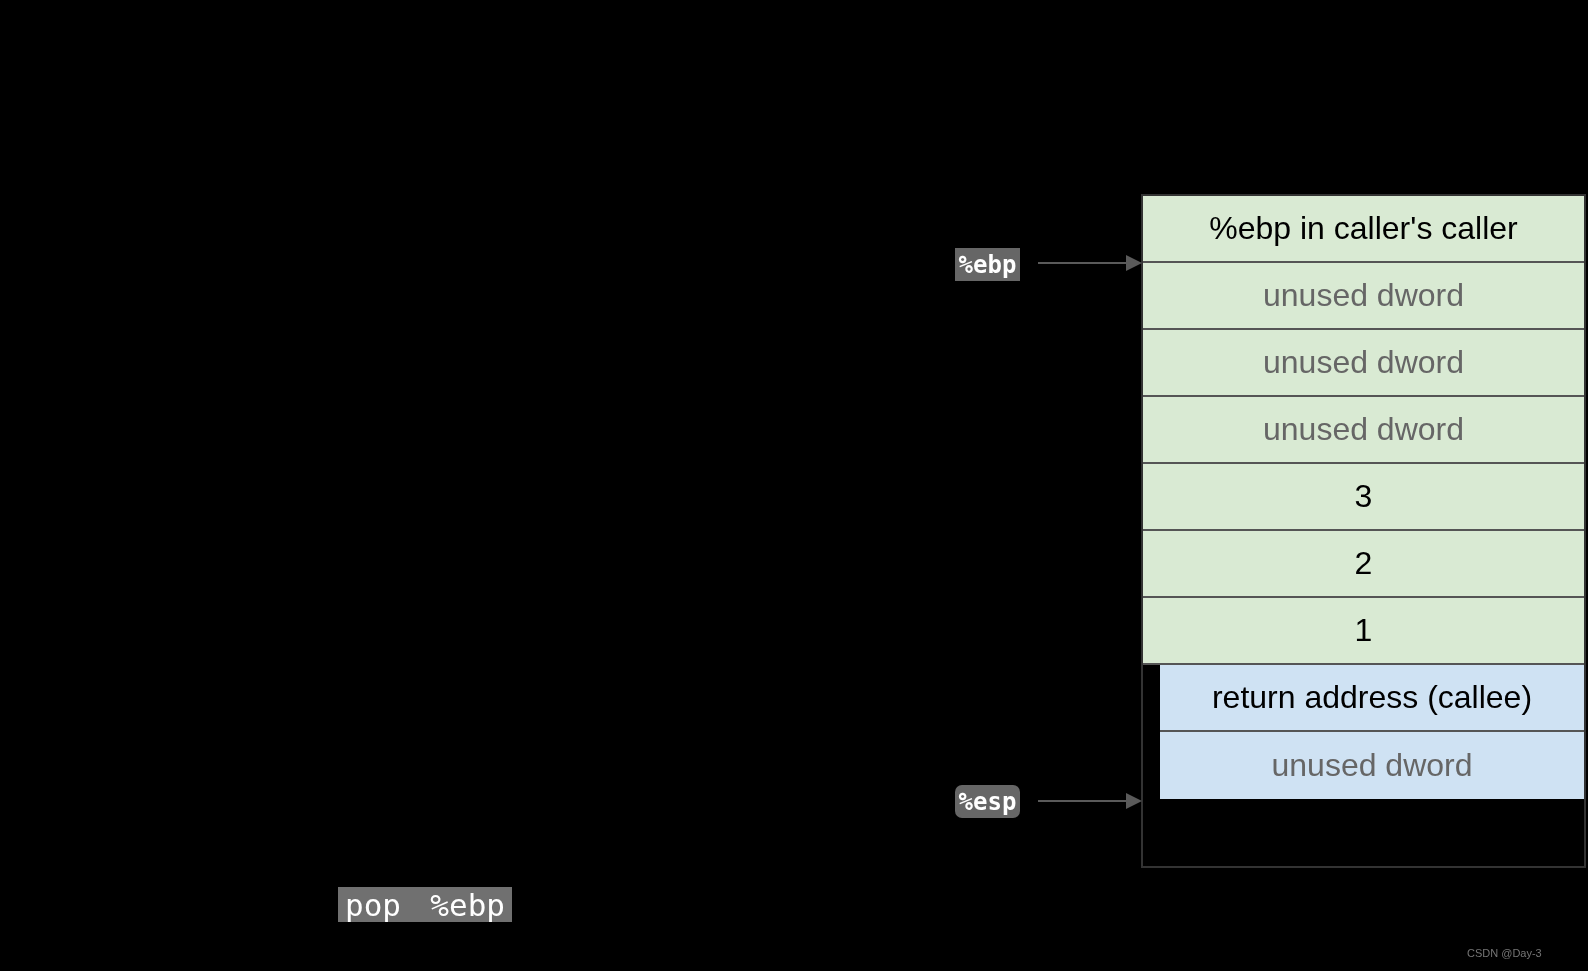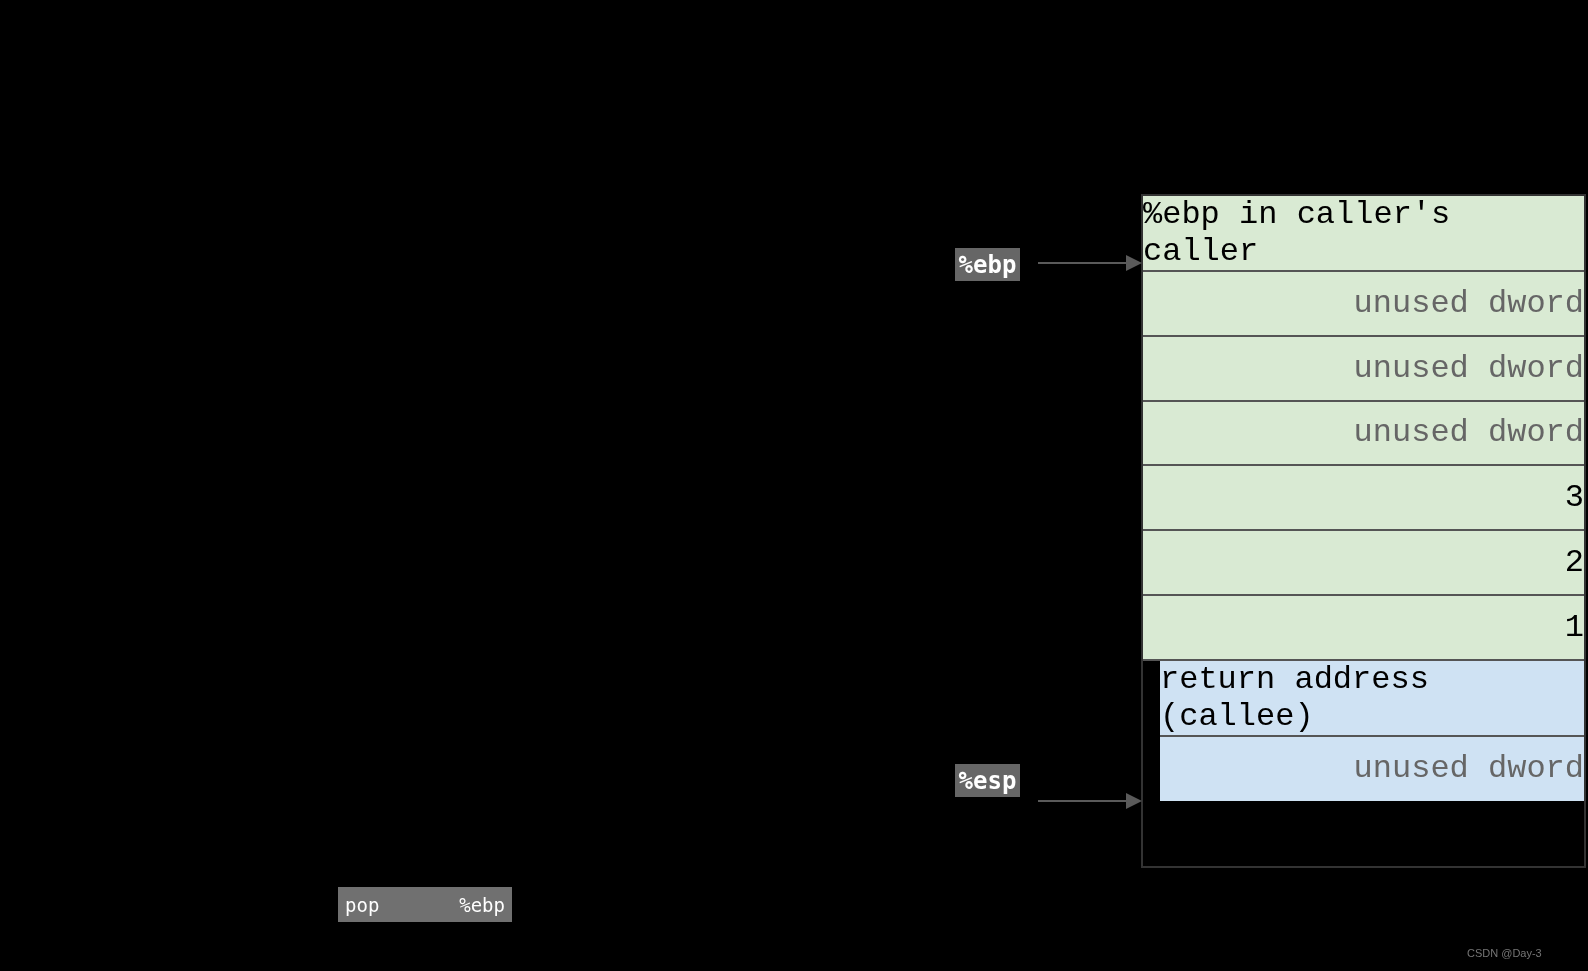--- a/index.html
+++ b/index.html
@@ -25,24 +25,23 @@
     height: 674px;
     box-sizing: border-box;
     border: 2px solid var(--border-outer, #333);
     display: grid;
     grid-template-rows: repeat(10, 1fr);
   }
   .row {
     border-bottom: 2px solid var(--border-inner, #555);
     display: flex;
     align-items: center;
-    justify-content: flex-end;
+    justify-content: center;
     font-size: 32px;
     color: var(--cell-text, #000);
-    font-family: Liberation Mono, monospace;
   }
   .row:last-child { border-bottom: none; }
   .row.green { background: var(--cell-green, #d9ead3); }
   .row.blue  { background: var(--cell-blue, #cfe2f3); margin-left: 17px; }
   .row.muted .cell-label { color: var(--cell-text-muted, #666); }
 
   
   .chip {
     position: absolute;
     width: 65px;
@@ -50,21 +49,21 @@
     background: var(--chip-bg, #666);
     color: var(--chip-text, #fff);
     font-family: "DejaVu Sans Mono", monospace;
     font-weight: bold;
     font-size: 24px;
     display: flex;
     align-items: center;
     justify-content: center;
   }
   #chip-ebp { left: 955px; top: 248px; }
-  #chip-esp { left: 955px; top: 764px; }
+  #chip-esp { left: 955px; top: 785px; border-radius: 7px; }
 
   .arrow-line {
     position: absolute;
     left: 1038px;
     width: 90px;
     height: 2px;
     background: var(--pointer-gray, #5a5a5a);
   }
   #arrow-line-ebp { top: 262px; }
   #arrow-line-esp { top: 800px; }
@@ -86,21 +85,21 @@
     position: absolute;
     left: 338px;
     top: 887px;
     width: 174px;
     height: 35px;
     box-sizing: border-box;
     padding: 0 7px;
     background: var(--instruction-bg, #707070);
     color: var(--instruction-text, #fff);
     font-family: "DejaVu Sans Mono", monospace;
-    font-size: 19px;
+    font-size: 31px;
     display: flex;
     align-items: center;
     justify-content: space-between;
   }
 
   
   .watermark {
     position: absolute;
     left: 1467px;
     top: 947px;

